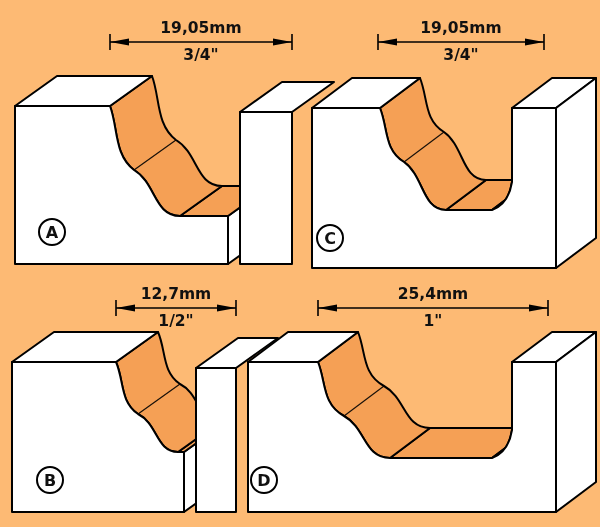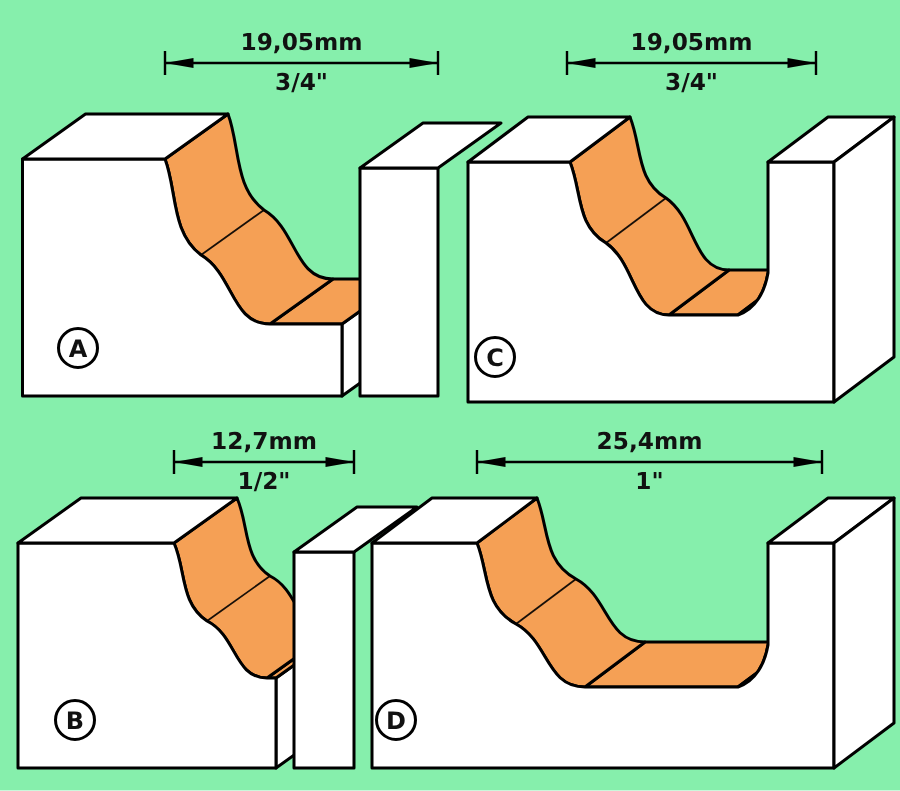--- a/index.html
+++ b/index.html
@@ -1,16 +1,16 @@
 <!DOCTYPE html>
 <html><head>
 <meta charset="utf-8">
 <style>
   html,body{margin:0;padding:0;background:#ffffff;}
-  .stage{width:600px;height:527px;background:#86efac;position:relative;overflow:hidden;}
+  .stage{width:600px;height:527px;background:#fdba74;position:relative;overflow:hidden;}
   svg{display:block;}
   .face{fill:#ffffff;stroke:#000000;stroke-width:2;stroke-linejoin:round;stroke-linecap:round;}
   .cut{stroke:#000000;stroke-width:2;stroke-linejoin:round;stroke-linecap:round;}
   .rule{stroke:#000000;stroke-width:1.2;opacity:.9;}
   .dim-line{stroke:#000000;stroke-width:1.6;}
   .dim-tick{stroke:#000000;stroke-width:1.6;}
   .dim-head{fill:#000000;stroke:none;}
   .dim-text{font:700 15.5px "DejaVu Sans","Liberation Sans",sans-serif;fill:#111111;text-anchor:middle;}
   .label-circle{fill:#ffffff;stroke:#000000;stroke-width:2;}
   .label-text{font:700 16px "DejaVu Sans","Liberation Sans",sans-serif;fill:#111111;text-anchor:middle;}

